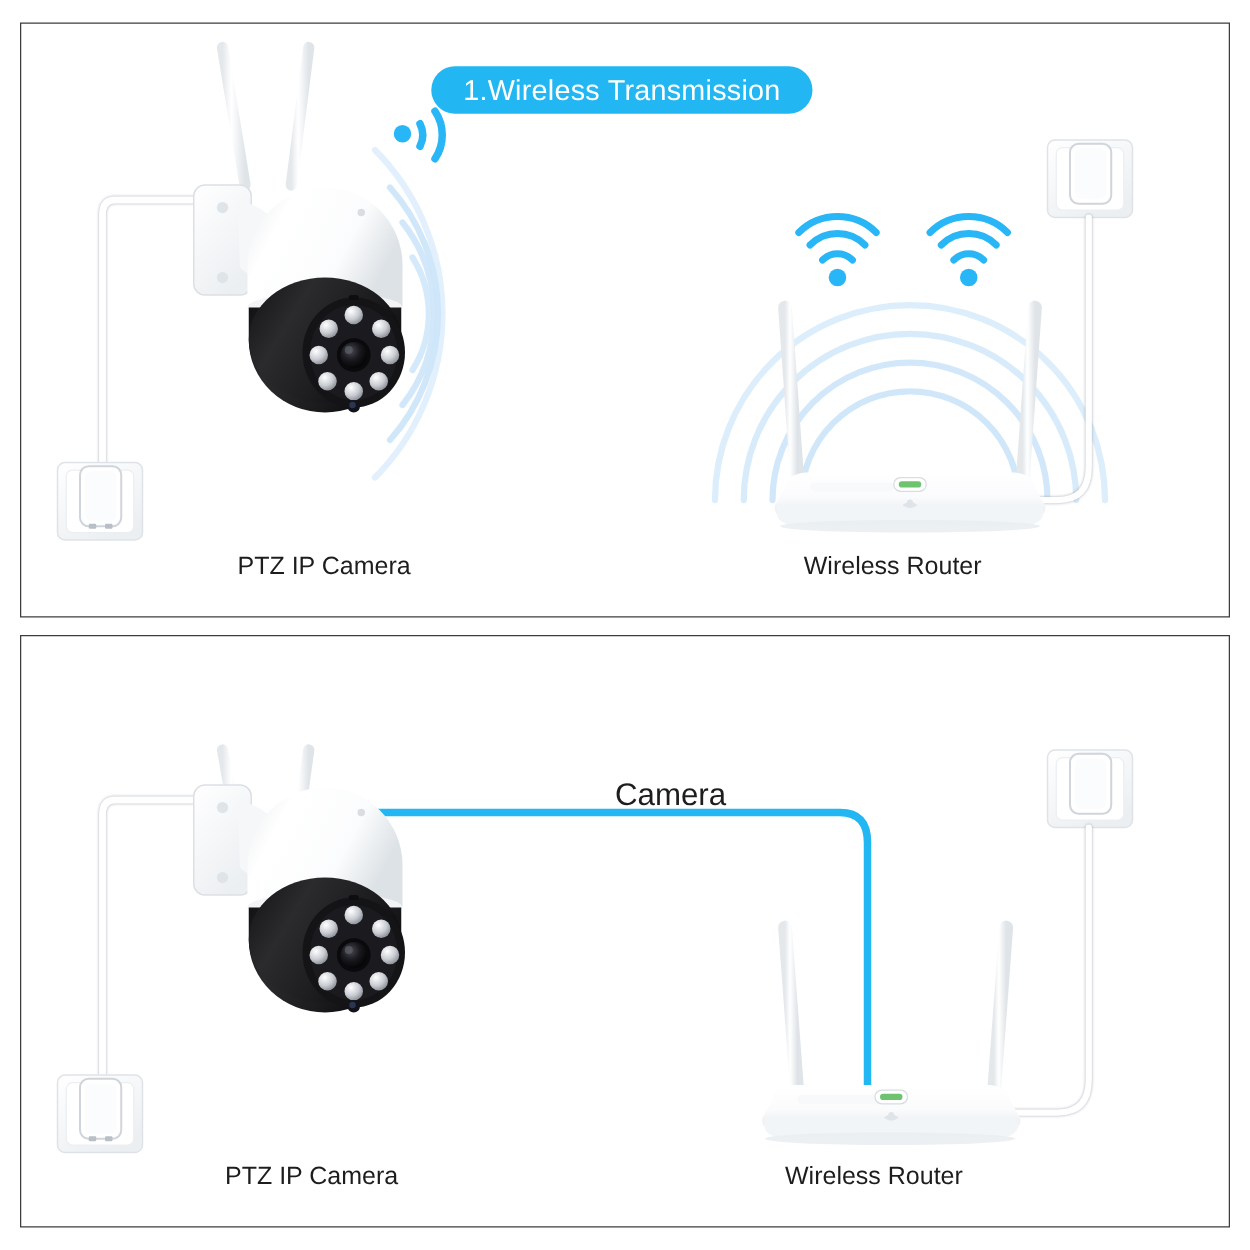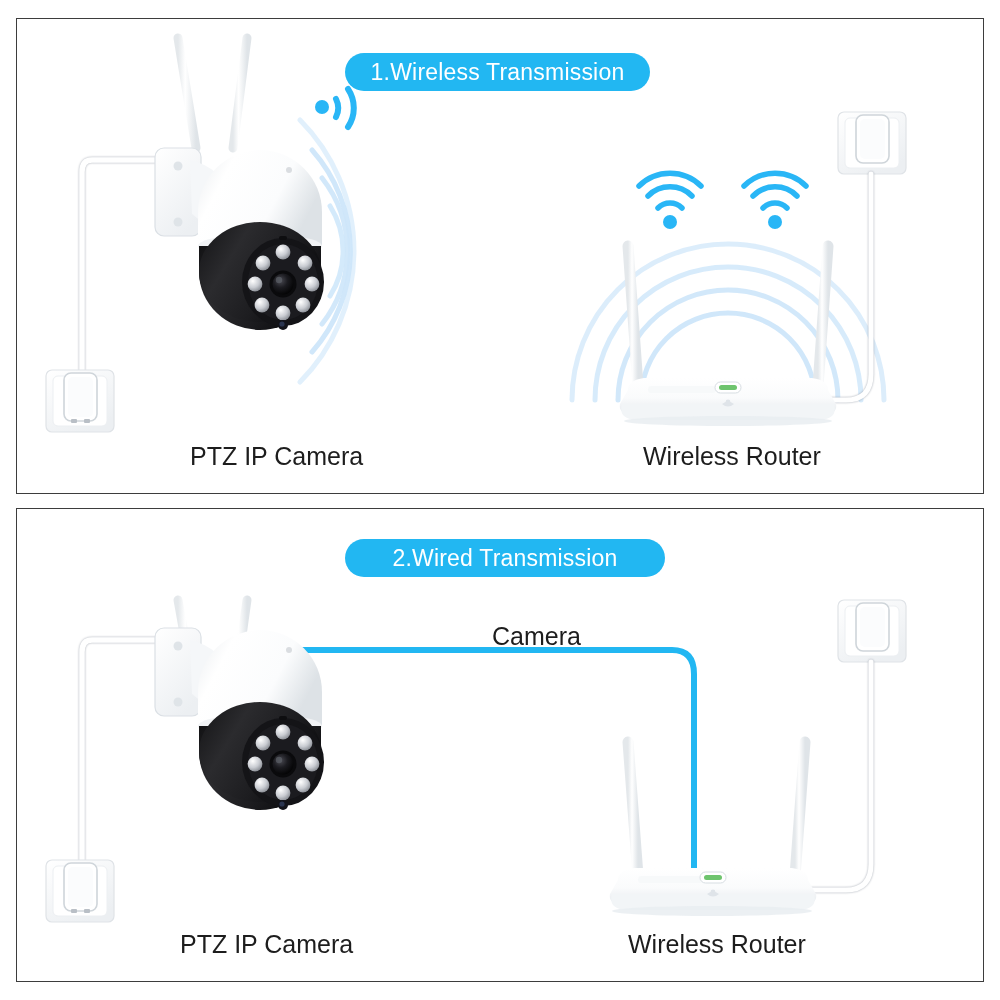--- a/index.html
+++ b/index.html
@@ -22,21 +22,21 @@
     display:flex;align-items:center;justify-content:center;
     white-space:nowrap;
     z-index:40;
   }
   .badge-1{left:345px;top:53px;width:305px;height:38px;}
   .badge-2{left:345px;top:539px;width:320px;height:38px;}
 
   
   .caption{
     position:absolute;
-    font-size:25px;
+    font-size:20px;
     color:#1d1d1d;
     white-space:nowrap;
     z-index:30;
   }
 
   
   .layer{position:absolute;left:0;top:0;width:1000px;height:1000px;pointer-events:none;}
 
   .cable-label{
     position:absolute;
@@ -312,23 +312,20 @@
       <rect x="638" y="876" width="66" height="7" rx="3.5" fill="#f6f8fa" opacity="0.9"></rect>
       <rect x="700" y="872" width="26" height="11" rx="5.5" fill="#ffffff" stroke="#d7dde2" stroke-width="1"></rect>
       <rect x="704" y="875" width="18" height="5" rx="2.5" fill="#6ec46e"></rect>
       <g fill="#dfe4e9">
         <path d="M 707 894 q 6 -5 12 0 q -6 5 -12 0 Z"></path>
         <circle cx="713" cy="892" r="2.4"></circle>
       </g>
     </g>
   </svg>
 
-  <div class="badge badge-2">
-    <span>2.Wired Transmission</span>
-  </div>
 
   <div class="cable-label" style="left:492px;top:622px;">
     <span>Camera</span>
   </div>
 
   <div class="caption" style="left:180px;top:930px;">
     <span>PTZ IP Camera</span>
   </div>
   <div class="caption" style="left:628px;top:930px;">
     <span>Wireless Router</span>

